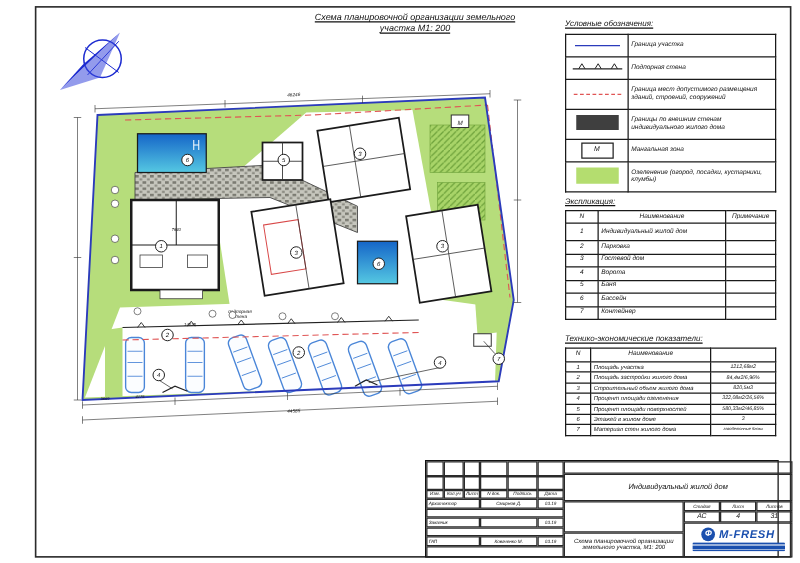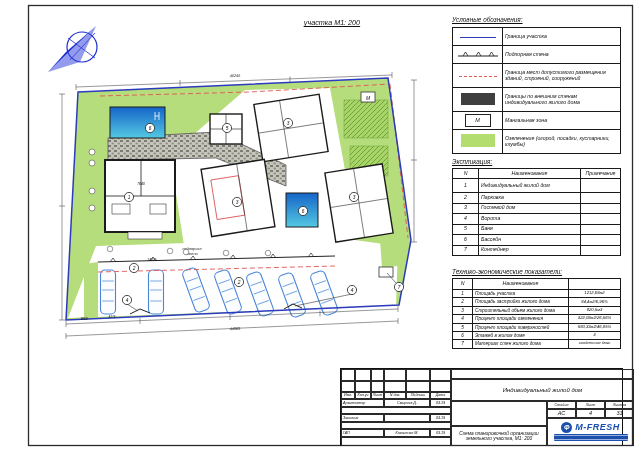--- a/index.html
+++ b/index.html
@@ -256,21 +256,21 @@
           <text y="1.7">4</text>
         </g>
       <g transform="translate(399,287)">
           <circle r="4.6" fill="#fff" stroke="#222" stroke-width="0.8"></circle>
           <text y="1.7">7</text>
         </g>
     </g>
   </svg>
 
   <div id="main-title" class="abs">
-    <br>
+    <span>Схема планировочной организации земельного</span><br>
     <span>участка М1: 200</span>
   </div>
 
   <div id="legend" class="abs">
     <div class="panel-title">Условные обозначения:</div>
     <table class="gost">
       <colgroup>
           <col style="width:50px">
           <col style="width:118px">
         </colgroup>

